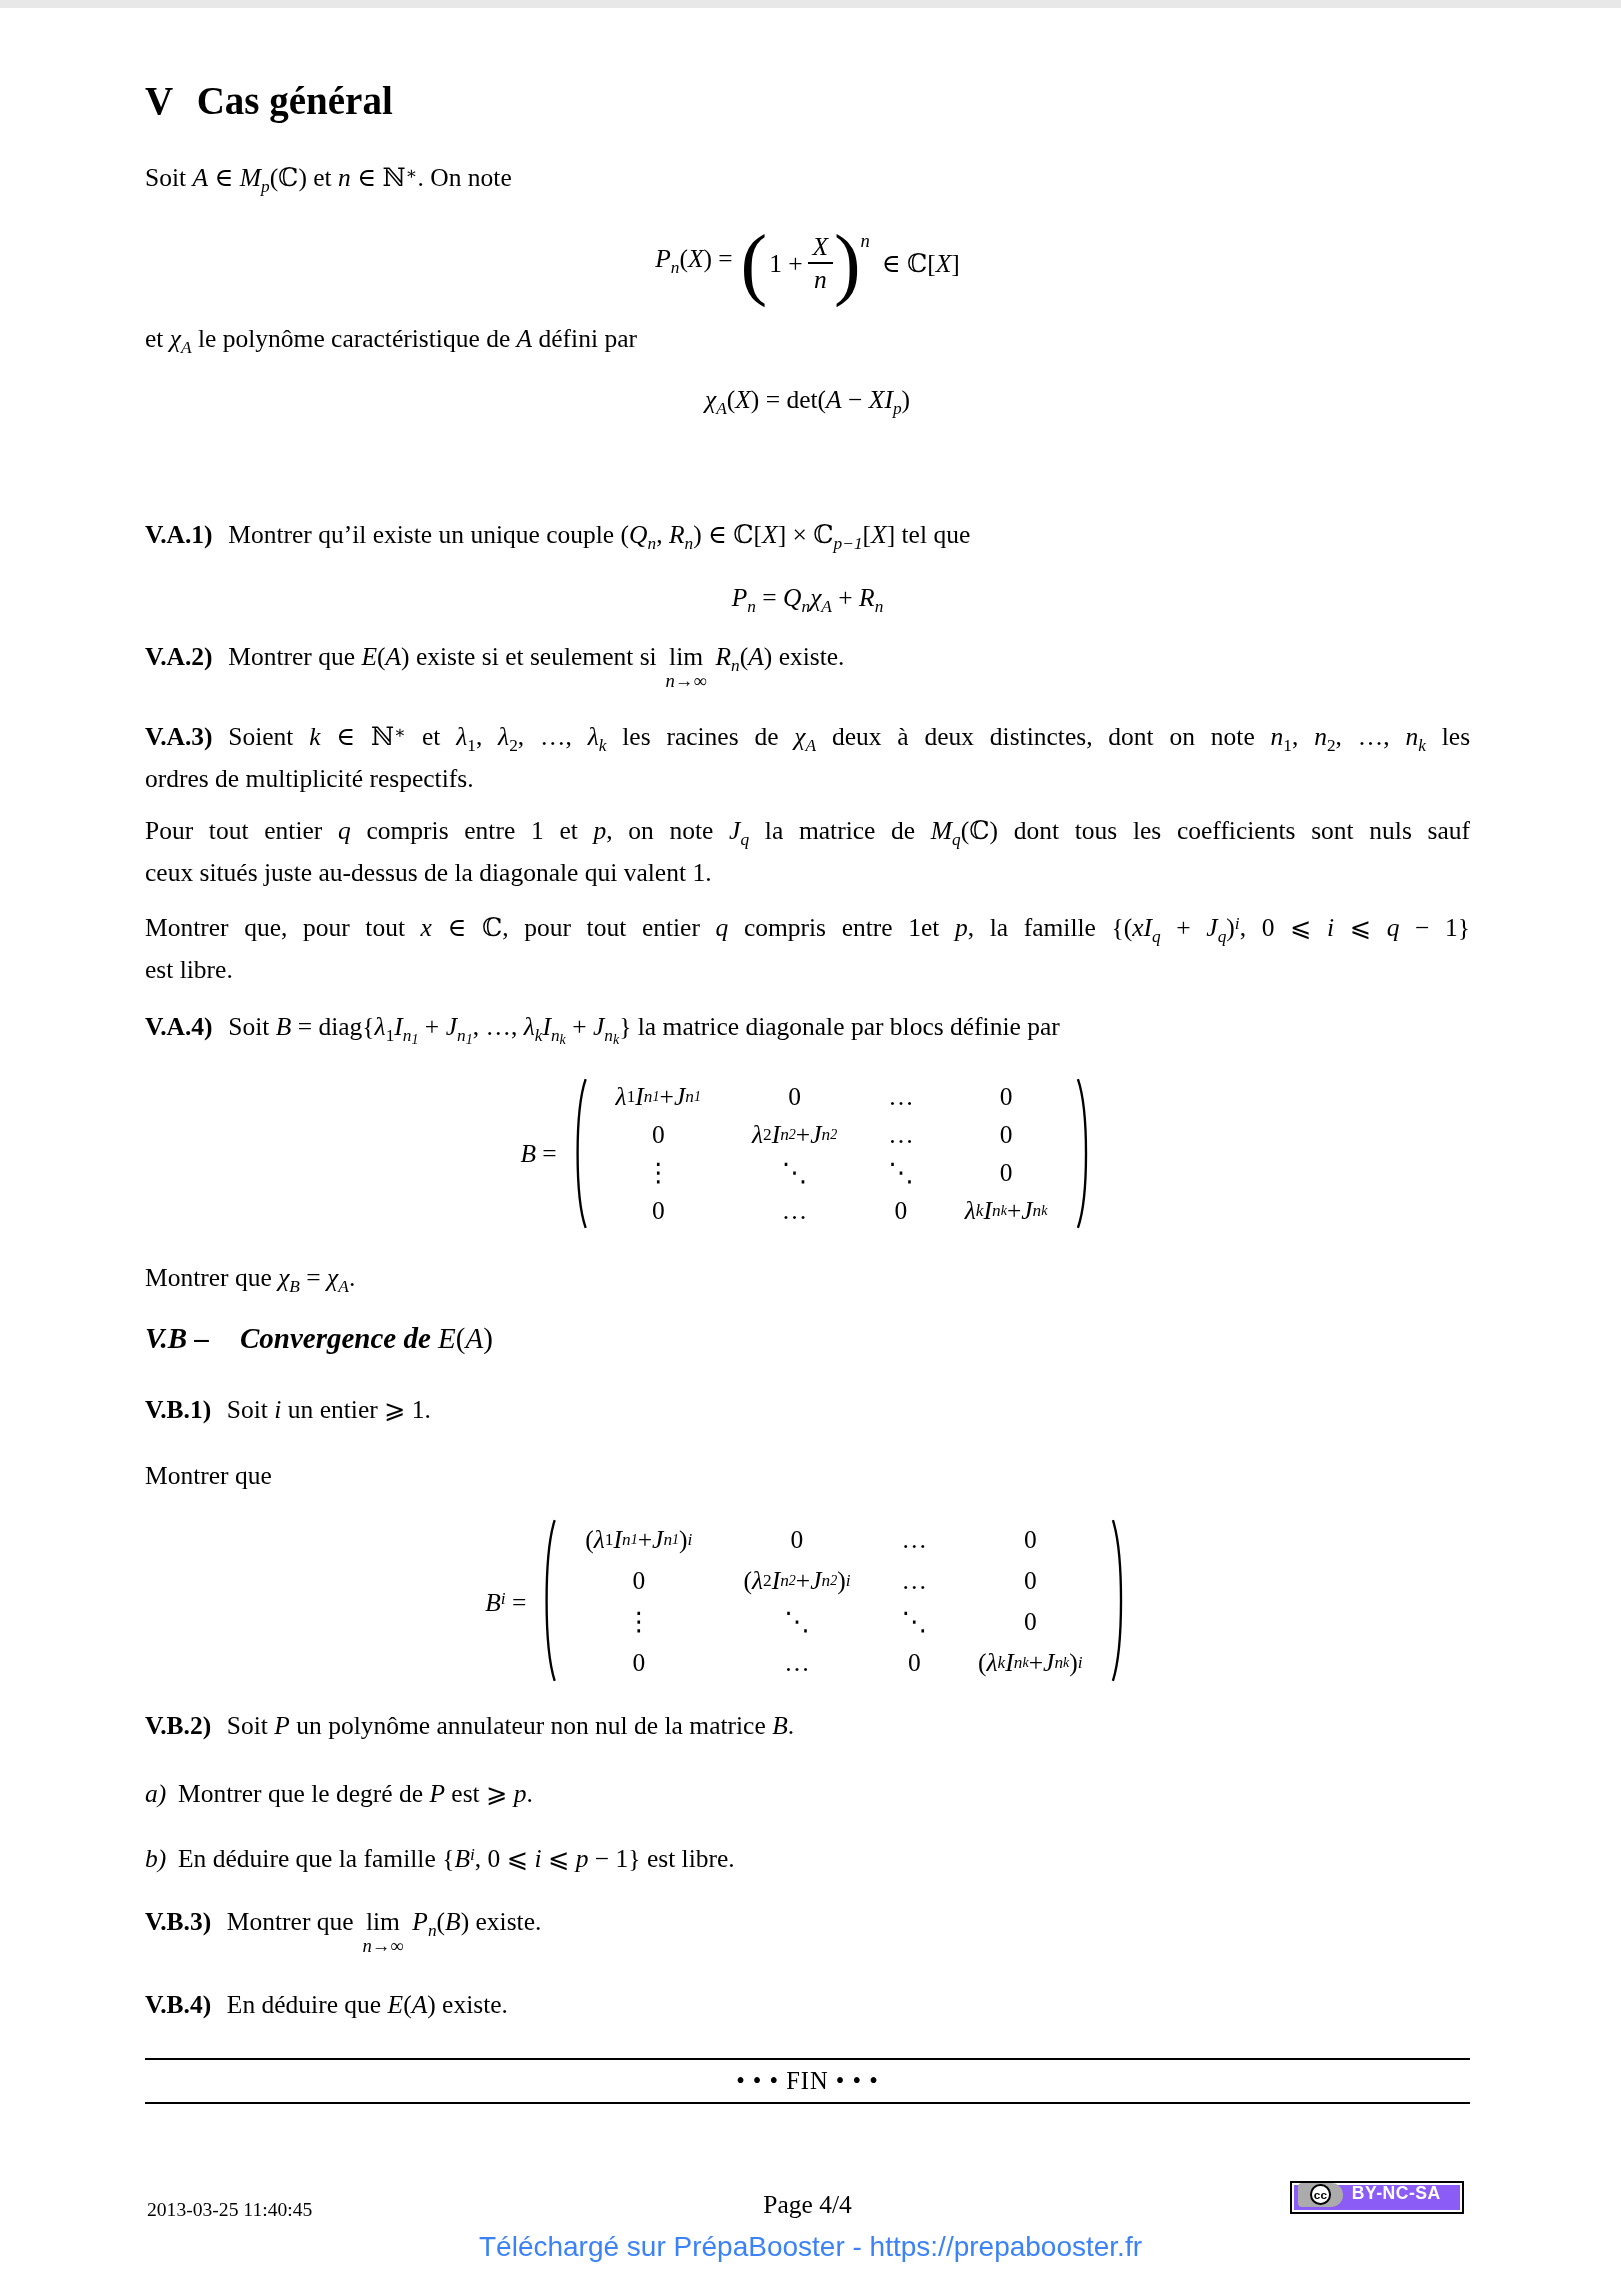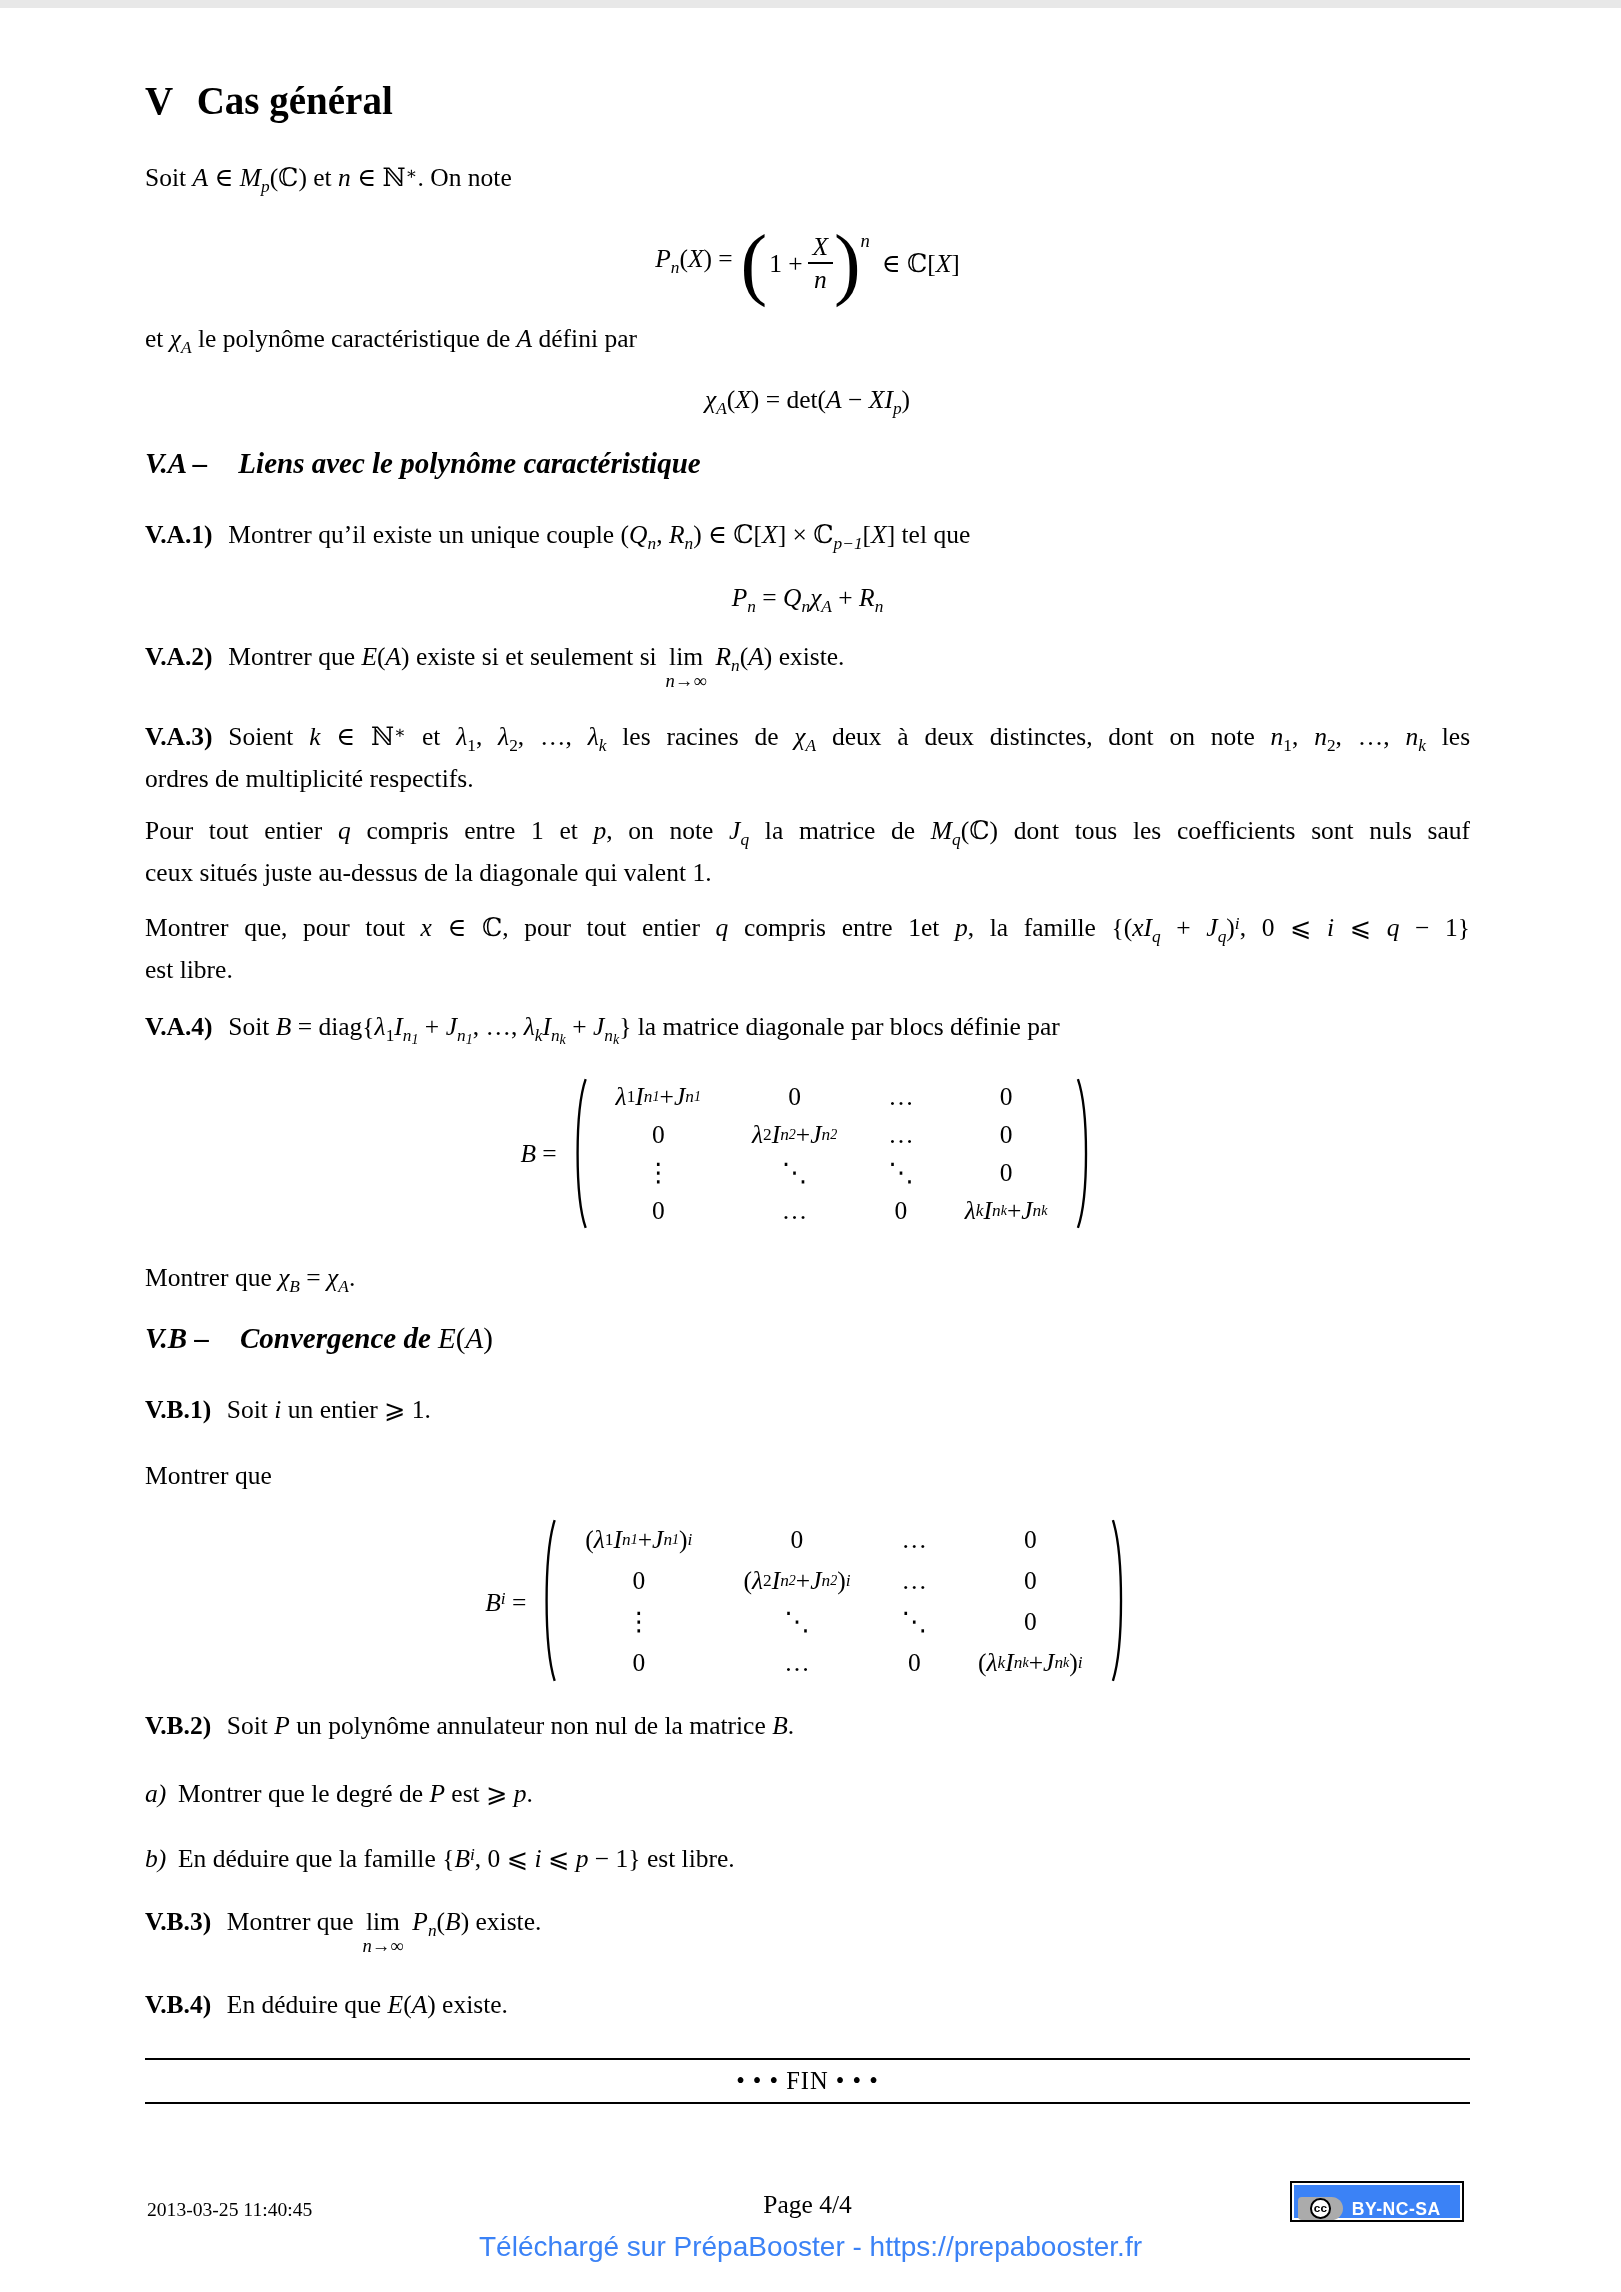--- a/index.html
+++ b/index.html
@@ -62,23 +62,23 @@
   .mcell-tall{height:41px;}
   .paren-svg{margin:0 1px;}
 
   
   .fin-block{border-top:2px solid #000;border-bottom:2px solid #000;text-align:center;
     padding:3.9px 0 4.9px;font-size:24.5px;letter-spacing:1px;}
 
   
   .fdate{position:absolute;left:147px;top:2190px;font-size:19.6px;line-height:1.2;}
   .fpage{position:absolute;left:145px;right:151px;top:2182px;text-align:center;font-size:25.5px;line-height:1.2;}
-  .badge{position:absolute;top:2173px;right:157px;width:174px;height:41px;background:#3b82f6;
+  .badge{position:absolute;top:2173px;right:157px;width:174px;height:33px;background:#8b5cf6;
     border:2px solid #000;box-sizing:border-box;box-shadow:inset 0 0 0 2px #fff;
-    display:flex;align-items:flex-end;}
+    display:flex;align-items:flex-start;}
   .badge-left{margin-left:5.9px;width:45px;height:23.5px;background:#ababab;border-radius:3.9px 11.8px 11.8px 3.9px;
     display:flex;align-items:center;justify-content:center;flex:none;}
   .cc-circle{width:20.6px;height:20.6px;border-radius:50%;background:#fff;border:2px solid #000;
     color:#000;display:flex;align-items:center;justify-content:center;
     font-family:"Liberation Sans","DejaVu Sans",sans-serif;font-weight:bold;font-size:11.8px;box-sizing:border-box;}
   .badge-text{color:#fff;font-family:"Liberation Sans","DejaVu Sans",sans-serif;font-weight:bold;
     font-size:17.6px;margin-left:8.8px;letter-spacing:0.5px;}
   .download{position:absolute;left:0;right:0;top:2222px;text-align:center;
     font-family:"Liberation Sans","DejaVu Sans",sans-serif;font-size:28px;color:#3b82f6;line-height:1.2;}
 </style>
@@ -109,23 +109,20 @@
   </div>
 
   <div class="block center" style="top:375px;">
     <span><span class="tk-it">χ</span><span class="tk-sub">A</span><span class="tk-rm">(</span><span class="tk-it">X</span><span class="tk-rm">) = det(</span><span class="tk-it">A</span><span class="tk-rm"> − </span><span class="tk-it">X</span><span class="tk-it">I</span><span class="tk-sub">p</span><span class="tk-rm">)</span></span>
   </div>
 
   <div class="block" style="top:314px;">
     <span><span class="tk-rm">et </span><span class="tk-it">χ</span><span class="tk-sub">A</span><span class="tk-rm"> le polynôme caractéristique de </span><span class="tk-it">A</span><span class="tk-rm"> défini par</span></span>
   </div>
 
-  <div class="block subsection" style="top:438px;">
-    <span class="subnum">V.A –</span><span><span class="tk-bi">Liens avec le polynôme caractéristique</span></span>
-  </div>
 
   <div class="block" style="top:510px;">
     <span class="qlabel">V.A.1)</span><span><span class="tk-rm">Montrer qu’il existe un unique couple (</span><span class="tk-it">Q</span><span class="tk-sub">n</span><span class="tk-rm">, </span><span class="tk-it">R</span><span class="tk-sub">n</span><span class="tk-rm">) ∈ ℂ[</span><span class="tk-it">X</span><span class="tk-rm">] × ℂ</span><span class="tk-sub">p−1</span><span class="tk-rm">[</span><span class="tk-it">X</span><span class="tk-rm">] tel que</span></span>
   </div>
 
   <div class="block center" style="top:573px;">
     <span><span class="tk-it">P</span><span class="tk-sub">n</span><span class="tk-rm"> = </span><span class="tk-it">Q</span><span class="tk-sub">n</span><span class="tk-it">χ</span><span class="tk-sub">A</span><span class="tk-rm"> + </span><span class="tk-it">R</span><span class="tk-sub">n</span></span>
   </div>
 
   <div class="block" style="top:632px;">

